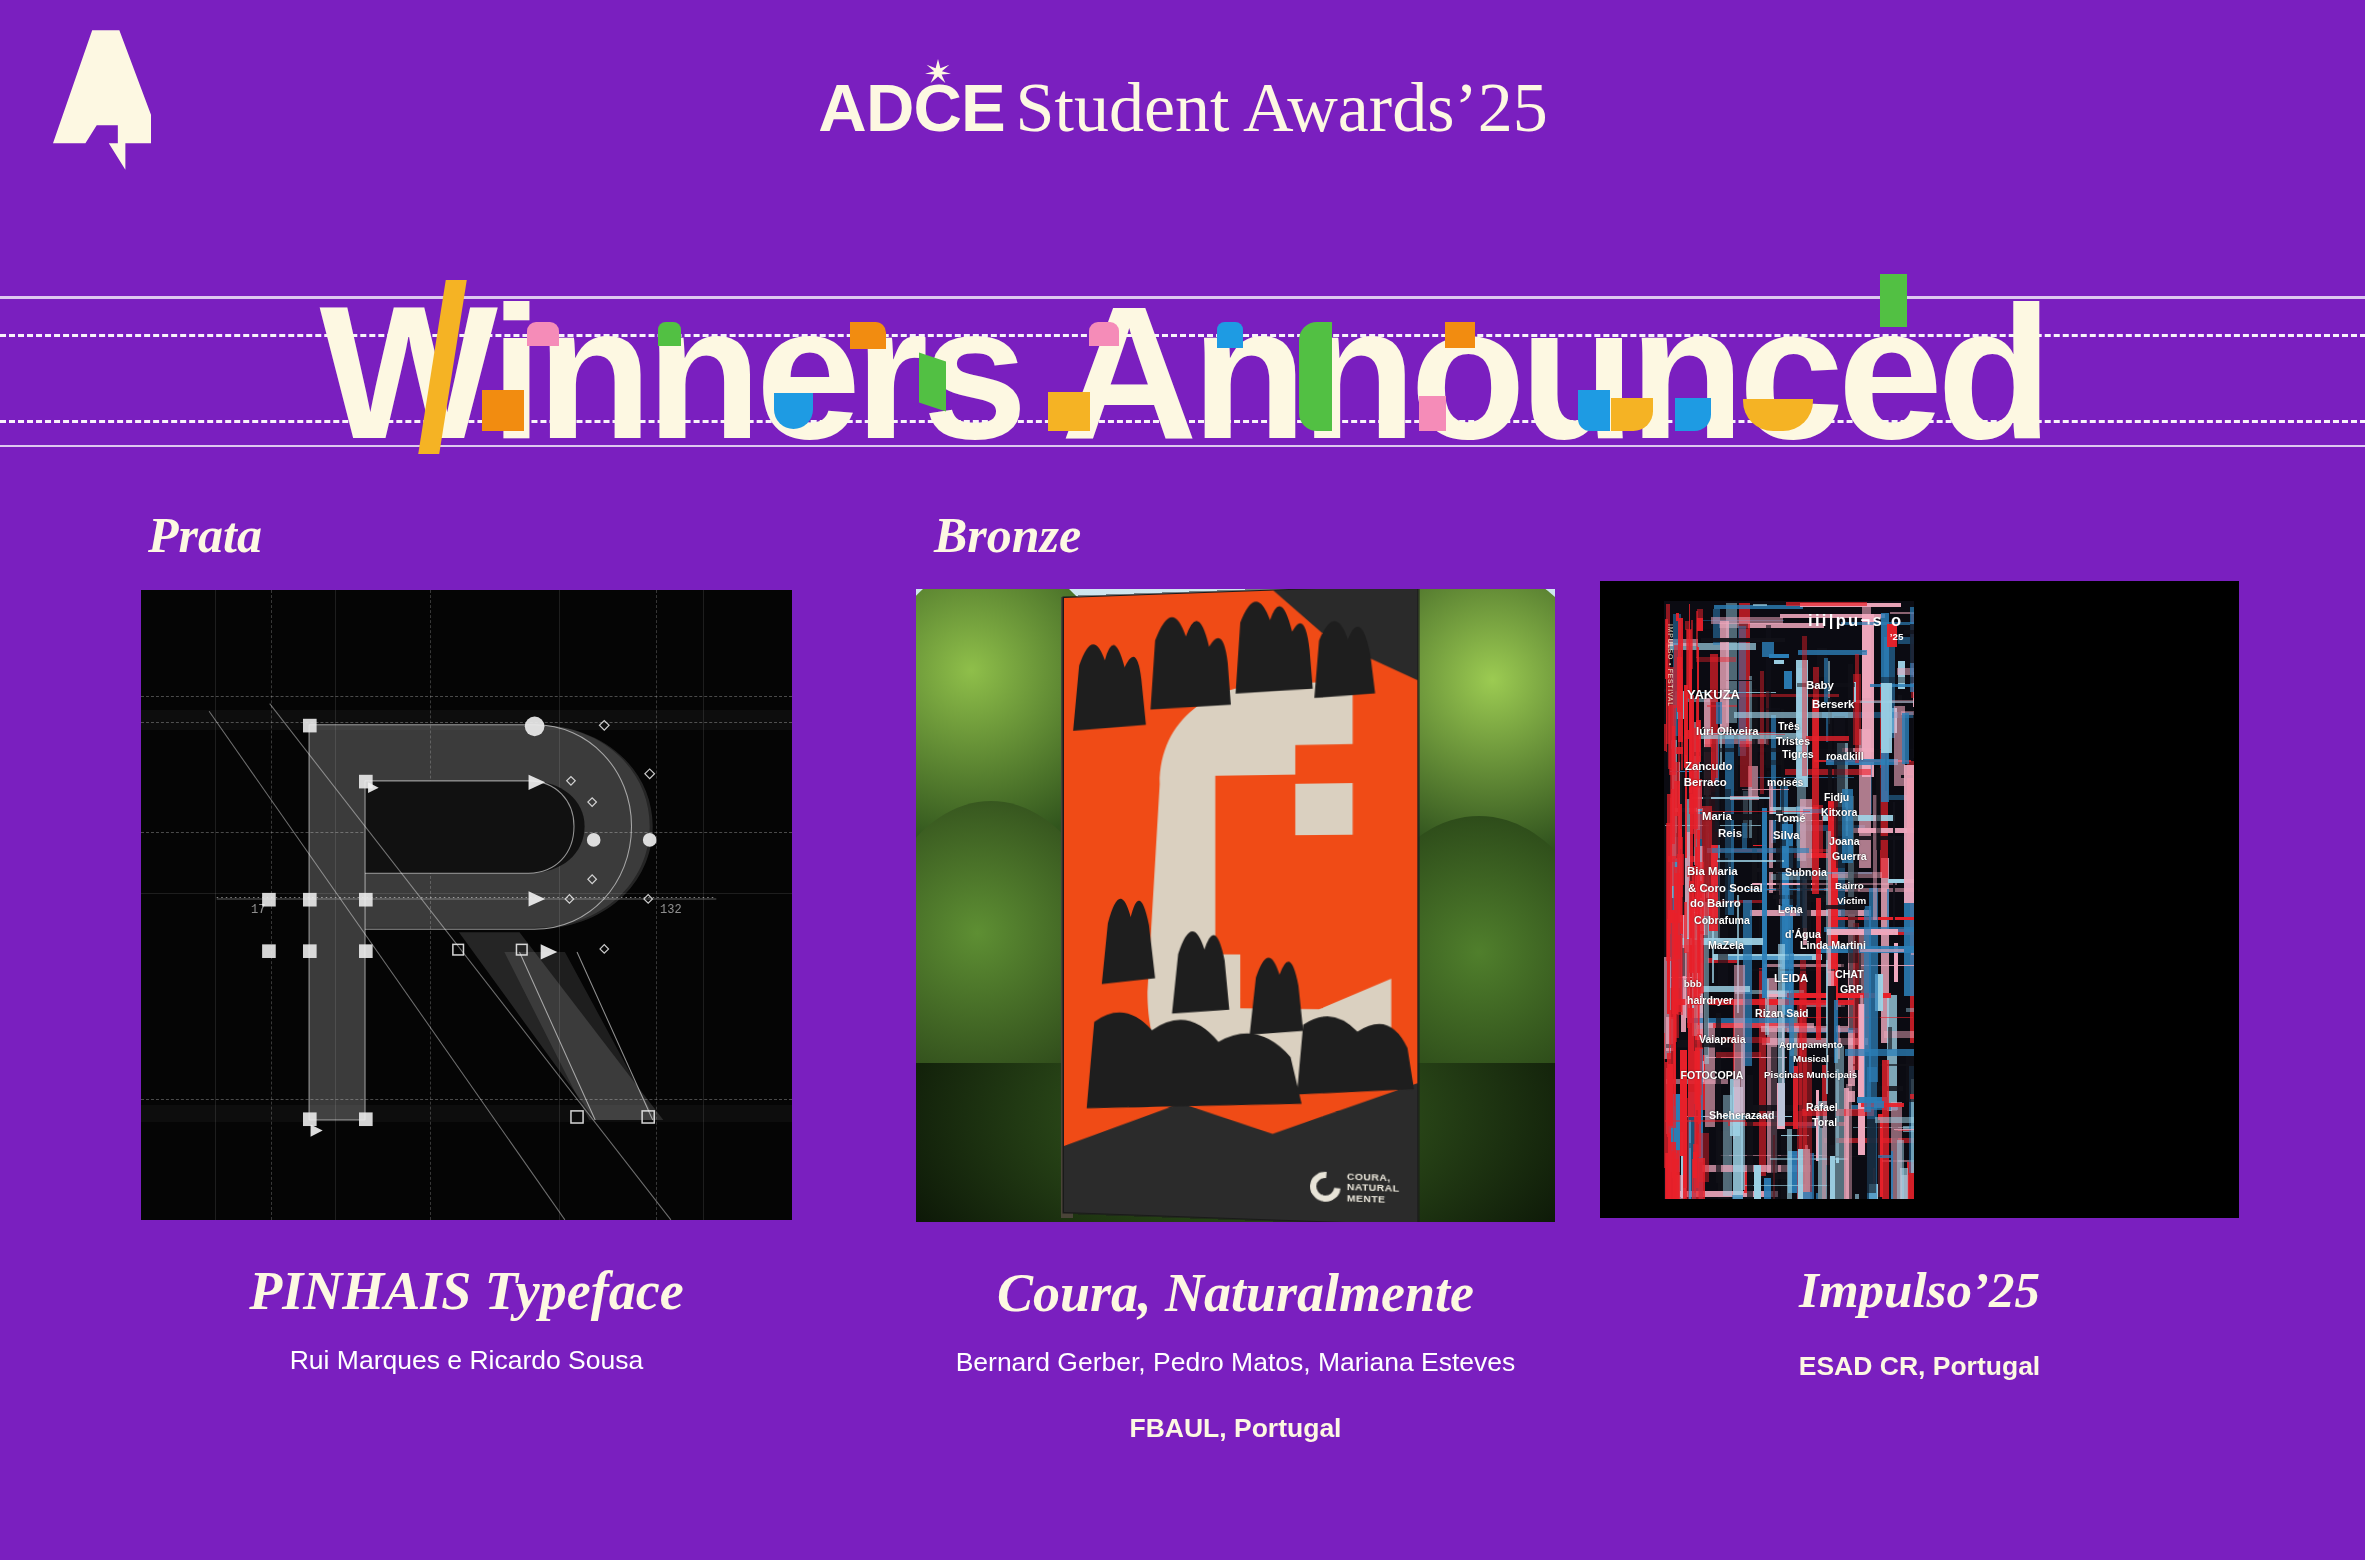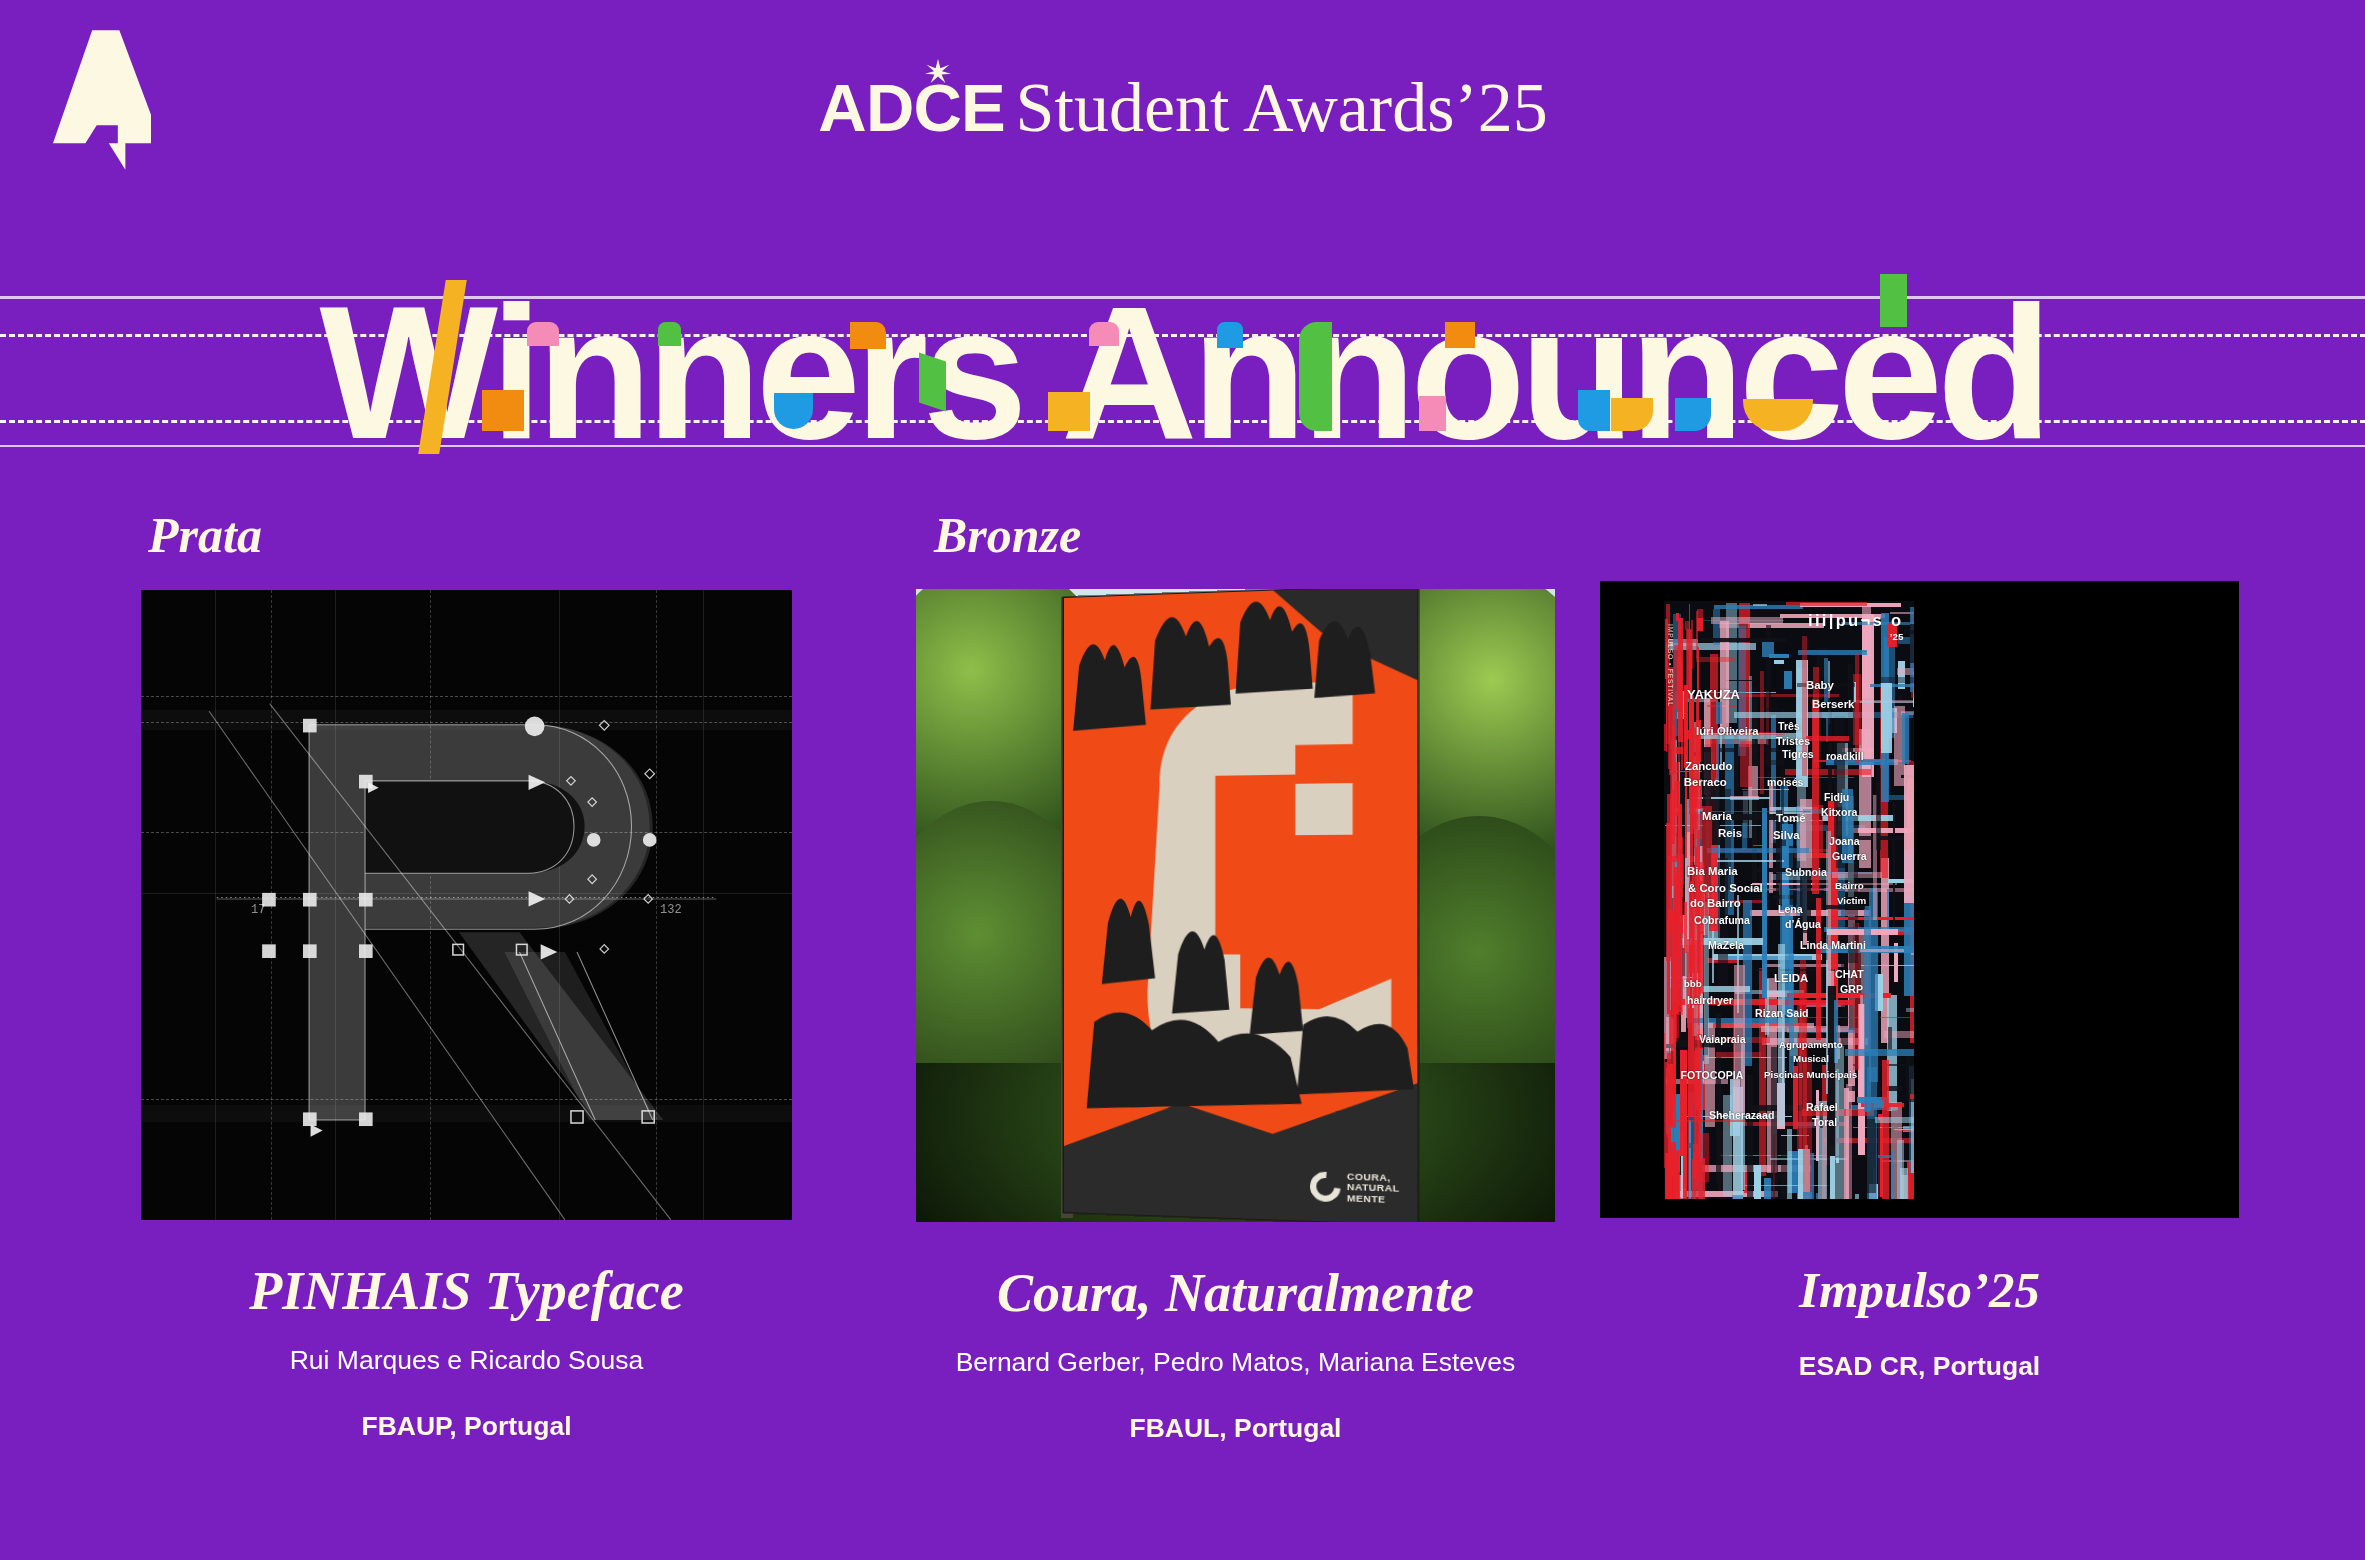--- a/index.html
+++ b/index.html
@@ -371,21 +371,20 @@
             <path d="M300 254 l14 7 l-14 7 z"></path>
             <path d="M224 706 l16 8 l-16 8 z"></path>
           </g>
         </svg>
         <div class="fe-label" style="left:110px;top:313px;">17</div>
         <div class="fe-label" style="left:519px;top:313px;">132</div>
       </div>
     </div>
     <div class="card-title">PINHAIS Typeface</div>
     <div class="card-authors">Rui Marques e Ricardo Sousa</div>
-    <div class="card-school">FBAUP, Portugal</div>
   </div>
 
   <div class="card card-2">
     <div class="card-media">
       <div class="cb">
         <div class="cb-sky"></div>
 
         <div class="cb-foliage" style="left:-45px;top:-30px;width:250px;height:318px;background:radial-gradient(circle at 40% 35%,#8fbf4a,#31551d 70%);"></div>
         <div class="cb-foliage" style="left:-61px;top:212px;width:272px;height:439px;background:radial-gradient(circle at 45% 30%,#5e8f33,#16270e 72%);"></div>
         <div class="cb-foliage" style="right:-53px;top:-23px;width:257px;height:325px;background:radial-gradient(circle at 55% 35%,#9ccb52,#2d4f1c 72%);"></div>
@@ -1011,21 +1010,21 @@
               <div class="gp-name" style="left:23px;top:265px;font-size:11.4px;">Bia Maria</div>
               <div class="gp-name" style="left:24px;top:282px;font-size:11.4px;">&amp; Coro Social</div>
               <div class="gp-name" style="left:26px;top:297px;font-size:11.4px;">do Bairro</div>
               <div class="gp-name" style="left:121px;top:266px;font-size:10.6px;">Subnoia</div>
               <div class="gp-name" style="left:165px;top:235px;font-size:10.6px;">Joana</div>
               <div class="gp-name" style="left:168px;top:250px;font-size:10.6px;">Guerra</div>
               <div class="gp-name" style="left:171px;top:280px;font-size:9.8px;">Bairro</div>
               <div class="gp-name" style="left:173px;top:295px;font-size:9.8px;">Victim</div>
               <div class="gp-name" style="left:30px;top:314px;font-size:10.6px;">Cobrafuma</div>
               <div class="gp-name" style="left:114px;top:303px;font-size:10.6px;">Lena</div>
-              <div class="gp-name" style="left:121px;top:318px;font-size:10.6px;">d’Água</div>
+              <div class="gp-name" style="left:121px;top:328px;font-size:10.6px;">d’Água</div>
               <div class="gp-name" style="left:136px;top:339px;font-size:10.6px;">Linda Martini</div>
               <div class="gp-name" style="left:44px;top:339px;font-size:10.6px;">MaZela</div>
               <div class="gp-name" style="left:110px;top:372px;font-size:11.4px;">LEIDA</div>
               <div class="gp-name" style="left:171px;top:368px;font-size:10.6px;">CHAT</div>
               <div class="gp-name" style="left:176px;top:383px;font-size:10.6px;">GRP</div>
               <div class="gp-name" style="left:19.7px;top:378px;font-size:9.8px;">bbb</div>
               <div class="gp-name" style="left:23px;top:394px;font-size:10.6px;">hairdryer</div>
               <div class="gp-name" style="left:91px;top:407px;font-size:10.6px;">Rizan Said</div>
               <div class="gp-name" style="left:35px;top:433px;font-size:10.6px;">Vaiapraia</div>
               <div class="gp-name" style="left:115px;top:439px;font-size:9.8px;">Agrupamento</div>

